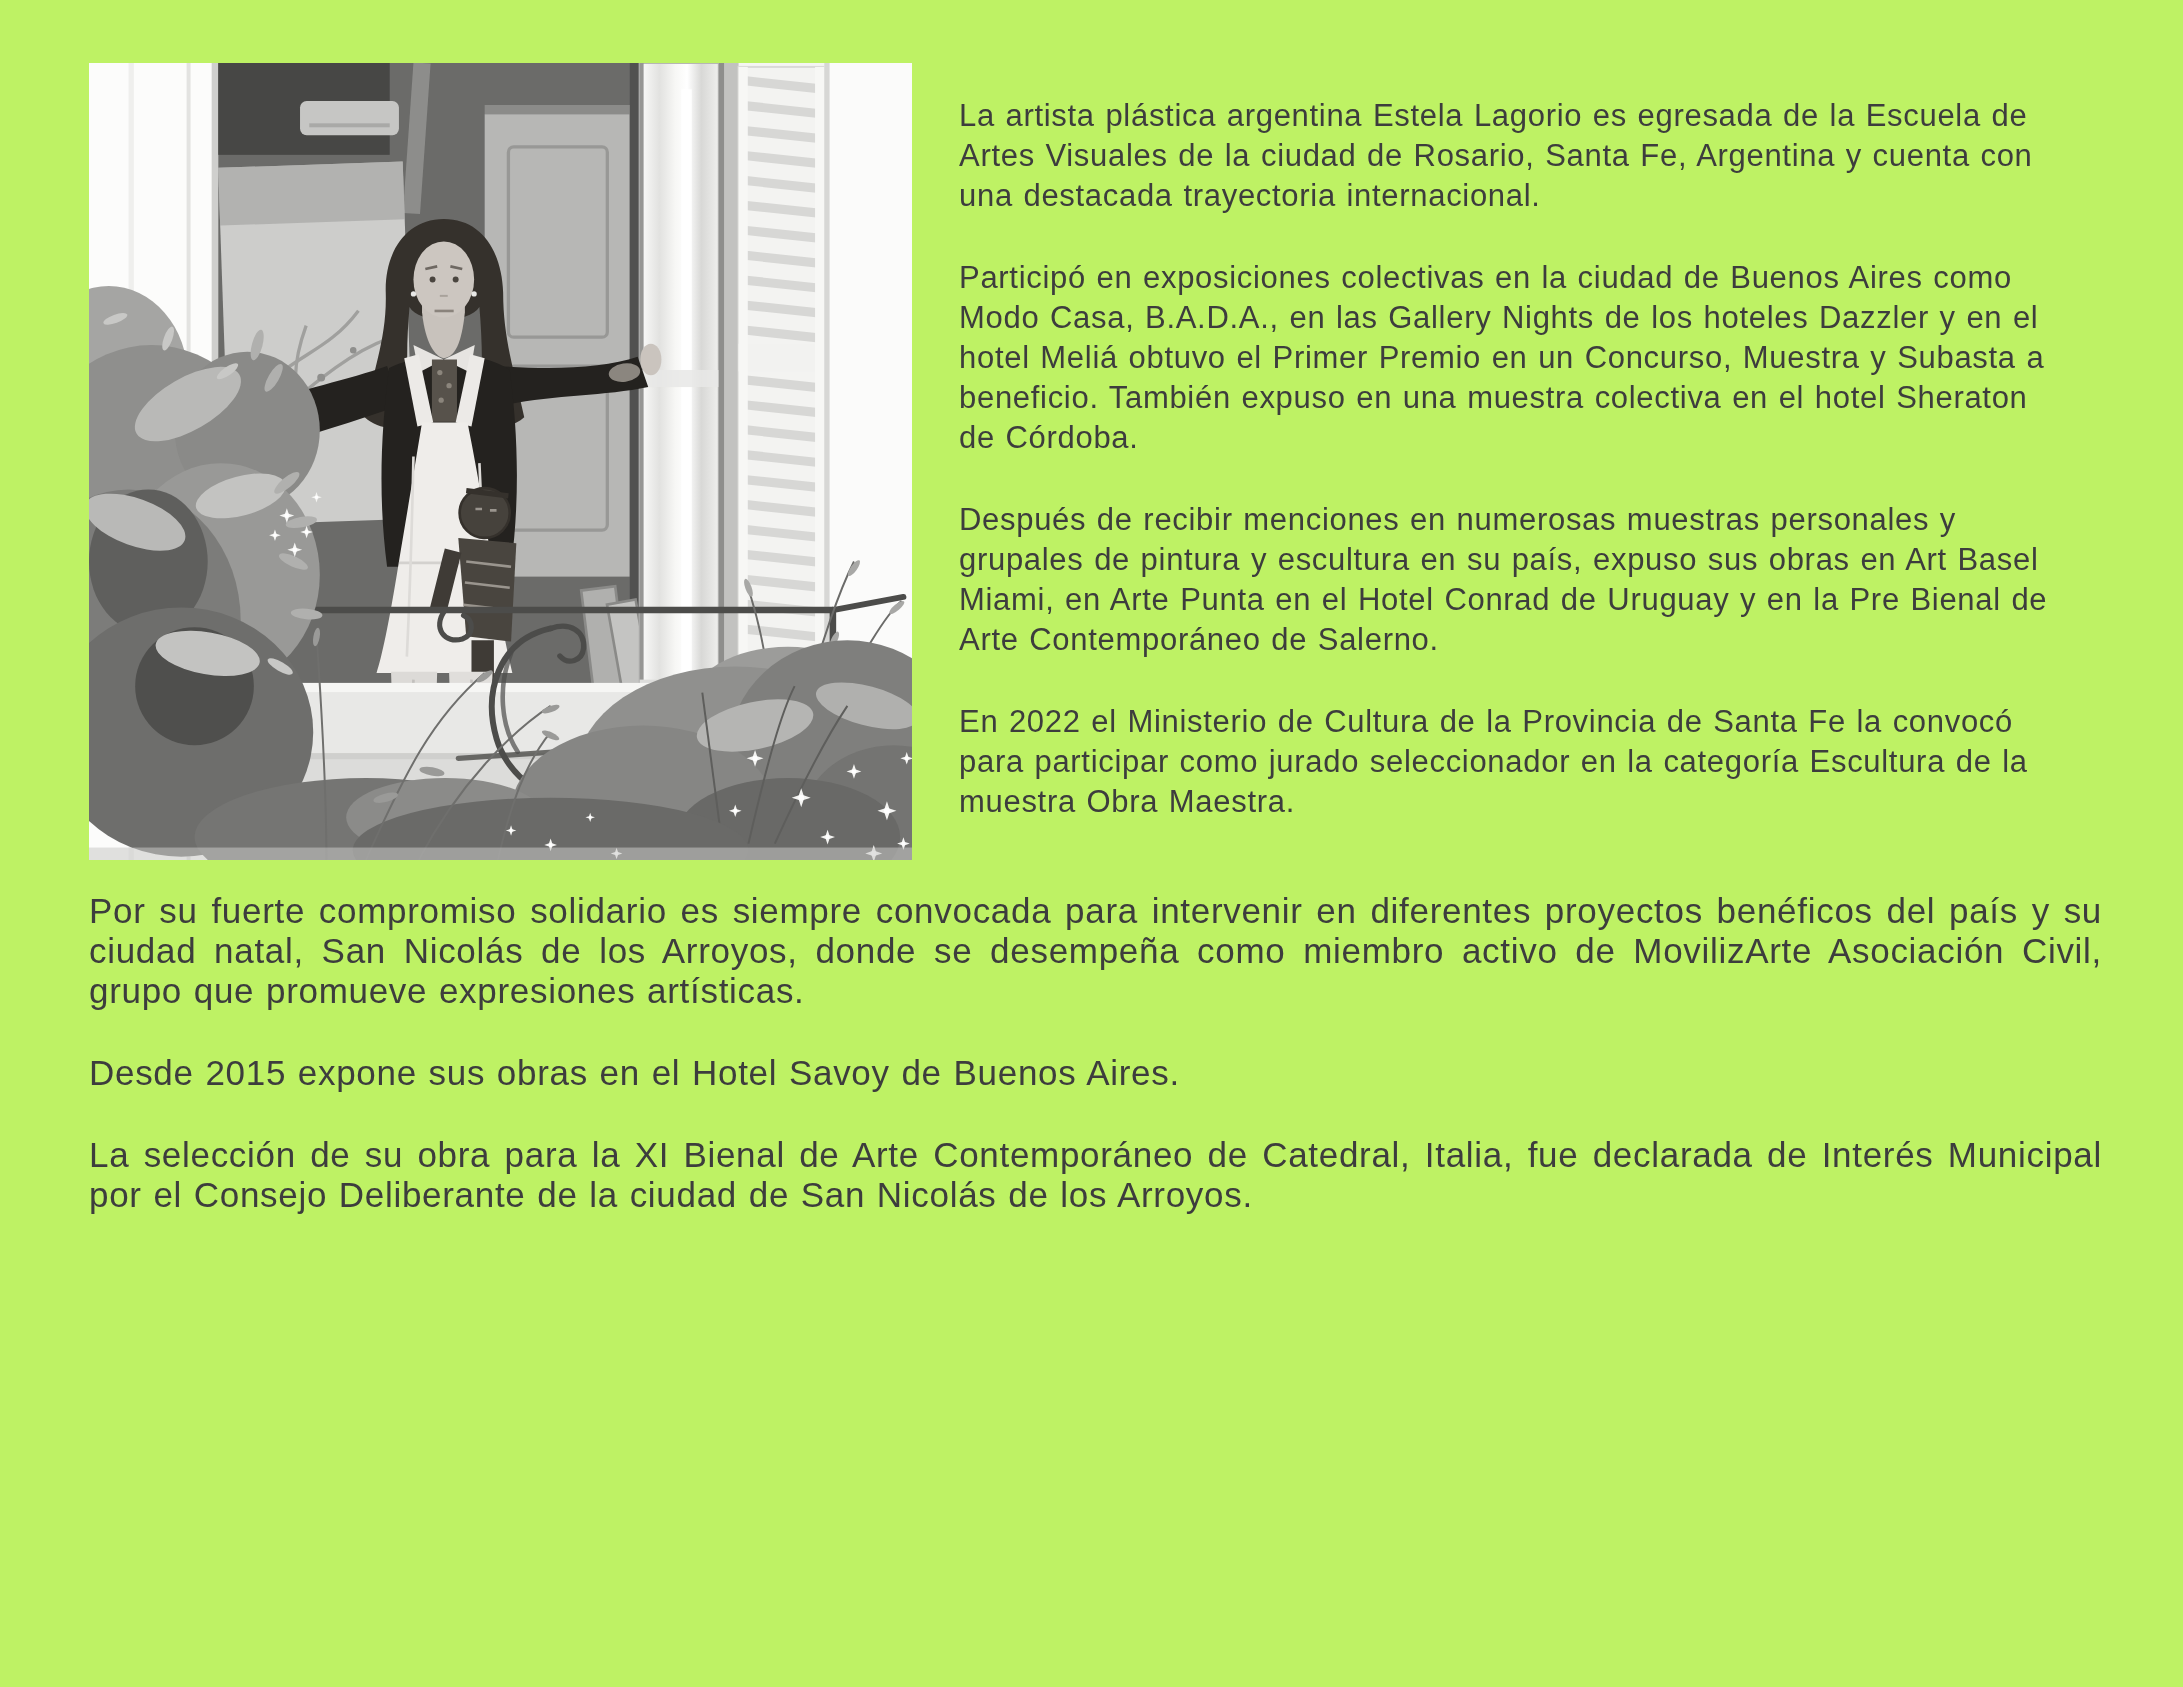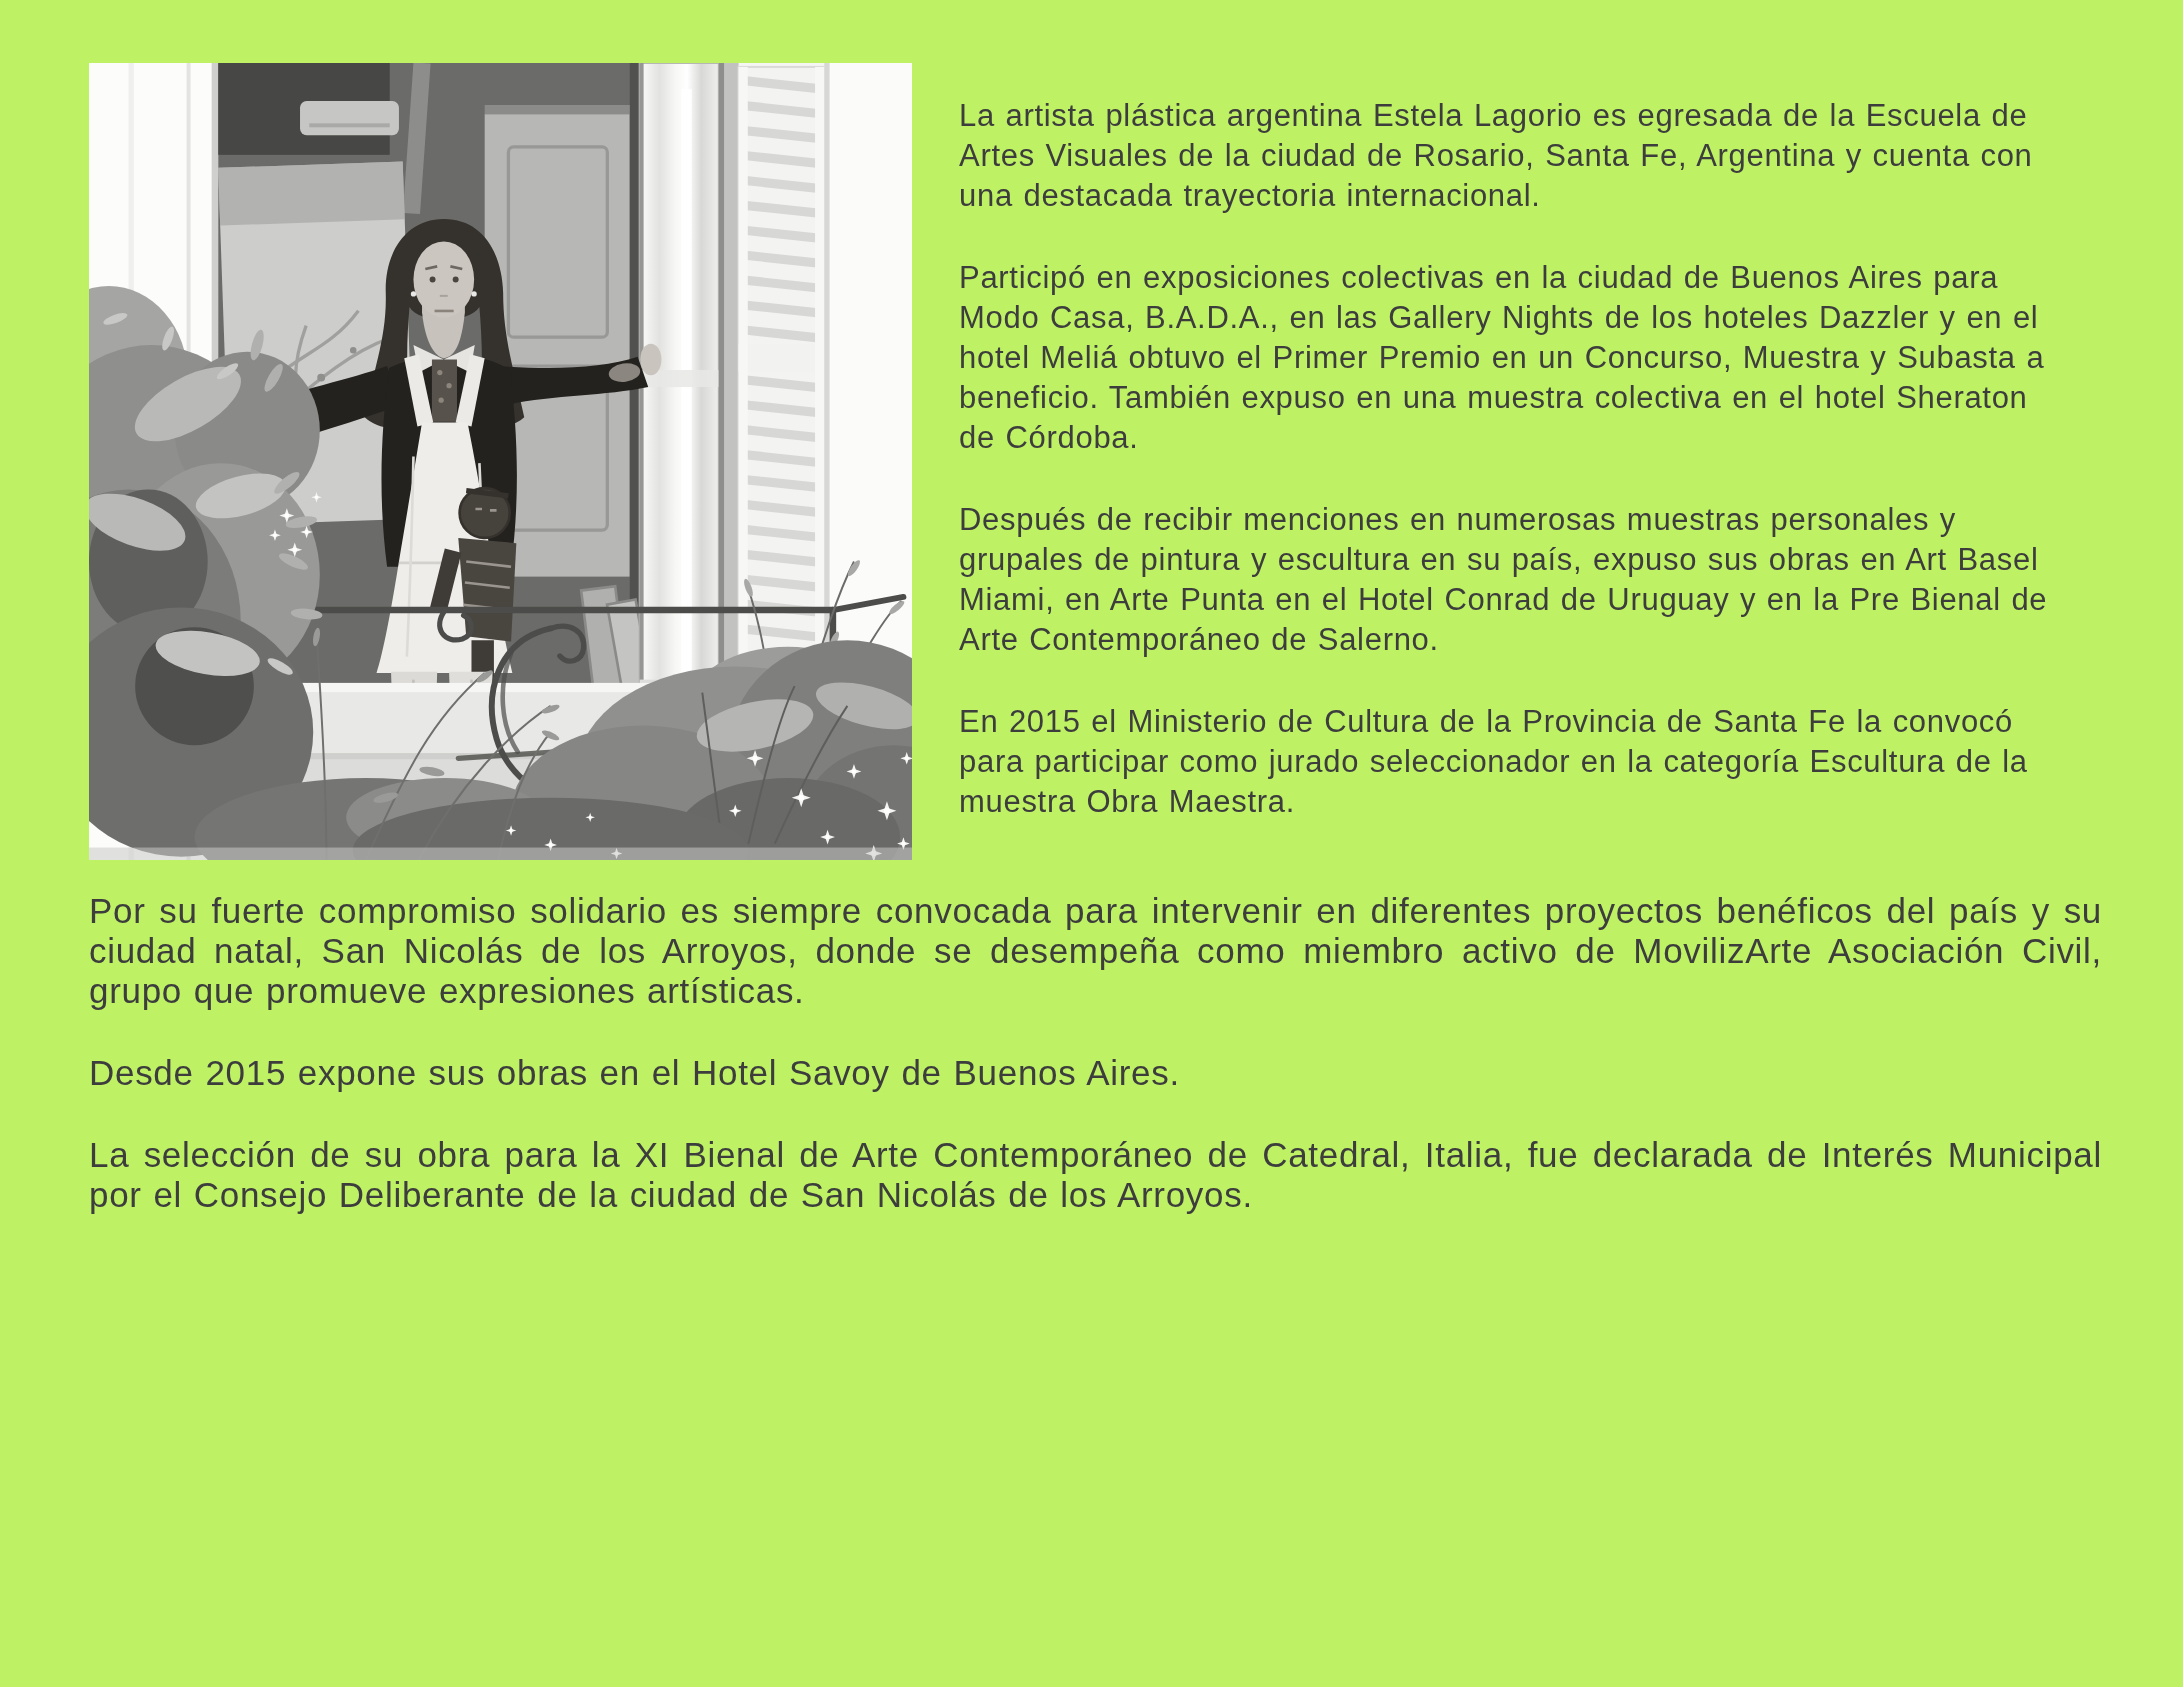--- a/index.html
+++ b/index.html
@@ -331,23 +331,23 @@
             <use href="#flower" transform="translate(760,1150) scale(0.45)"></use>
             <use href="#flower" transform="translate(800,1205) scale(0.55)"></use>
           </g>
           <rect x="0" y="1196" width="1248" height="19" fill="#c9c9c7" opacity="0.55"></rect>
         </g>
       </svg>
     </figure>
 
     <div class="bio-column">
       <p>La artista plástica argentina Estela Lagorio es egresada de la Escuela de Artes Visuales de la ciudad de Rosario, Santa Fe, Argentina y cuenta con una destacada trayectoria internacional.</p>
-      <p>Participó en exposiciones colectivas en la ciudad de Buenos Aires para Modo Casa, B.A.D.A., en las Gallery Nights de los hoteles Dazzler y en el hotel Meliá obtuvo el Primer Premio en un Concurso, Muestra y Subasta a beneficio. También expuso en una muestra colectiva en el hotel Sheraton de Córdoba.</p>
+      <p>Participó en exposiciones colectivas en la ciudad de Buenos Aires como Modo Casa, B.A.D.A., en las Gallery Nights de los hoteles Dazzler y en el hotel Meliá obtuvo el Primer Premio en un Concurso, Muestra y Subasta a beneficio. También expuso en una muestra colectiva en el hotel Sheraton de Córdoba.</p>
       <p>Después de recibir menciones en numerosas muestras personales y grupales de pintura y escultura en su país, expuso sus obras en Art Basel Miami, en Arte Punta en el Hotel Conrad de Uruguay y en la Pre Bienal de Arte Contemporáneo de Salerno.</p>
-      <p>En 2015 el Ministerio de Cultura de la Provincia de Santa Fe la convocó para participar como jurado seleccionador en la categoría Escultura de la muestra Obra Maestra.</p>
+      <p>En 2022 el Ministerio de Cultura de la Provincia de Santa Fe la convocó para participar como jurado seleccionador en la categoría Escultura de la muestra Obra Maestra.</p>
     </div>
 
   </div>
 
   <div class="bio-full">
     <p>Por su fuerte compromiso solidario es siempre convocada para intervenir en diferentes proyectos benéficos del país y su ciudad natal, San Nicolás de los Arroyos, donde se desempeña como miembro activo de MovilizArte Asociación Civil, grupo que promueve expresiones artísticas.</p>
     <p>Desde 2015 expone sus obras en el Hotel Savoy de Buenos Aires.</p>
     <p>La selección de su obra para la XI Bienal de Arte Contemporáneo de Catedral, Italia, fue declarada de Interés Municipal por el Consejo Deliberante de la ciudad de San Nicolás de los Arroyos.</p>
   </div>
 

